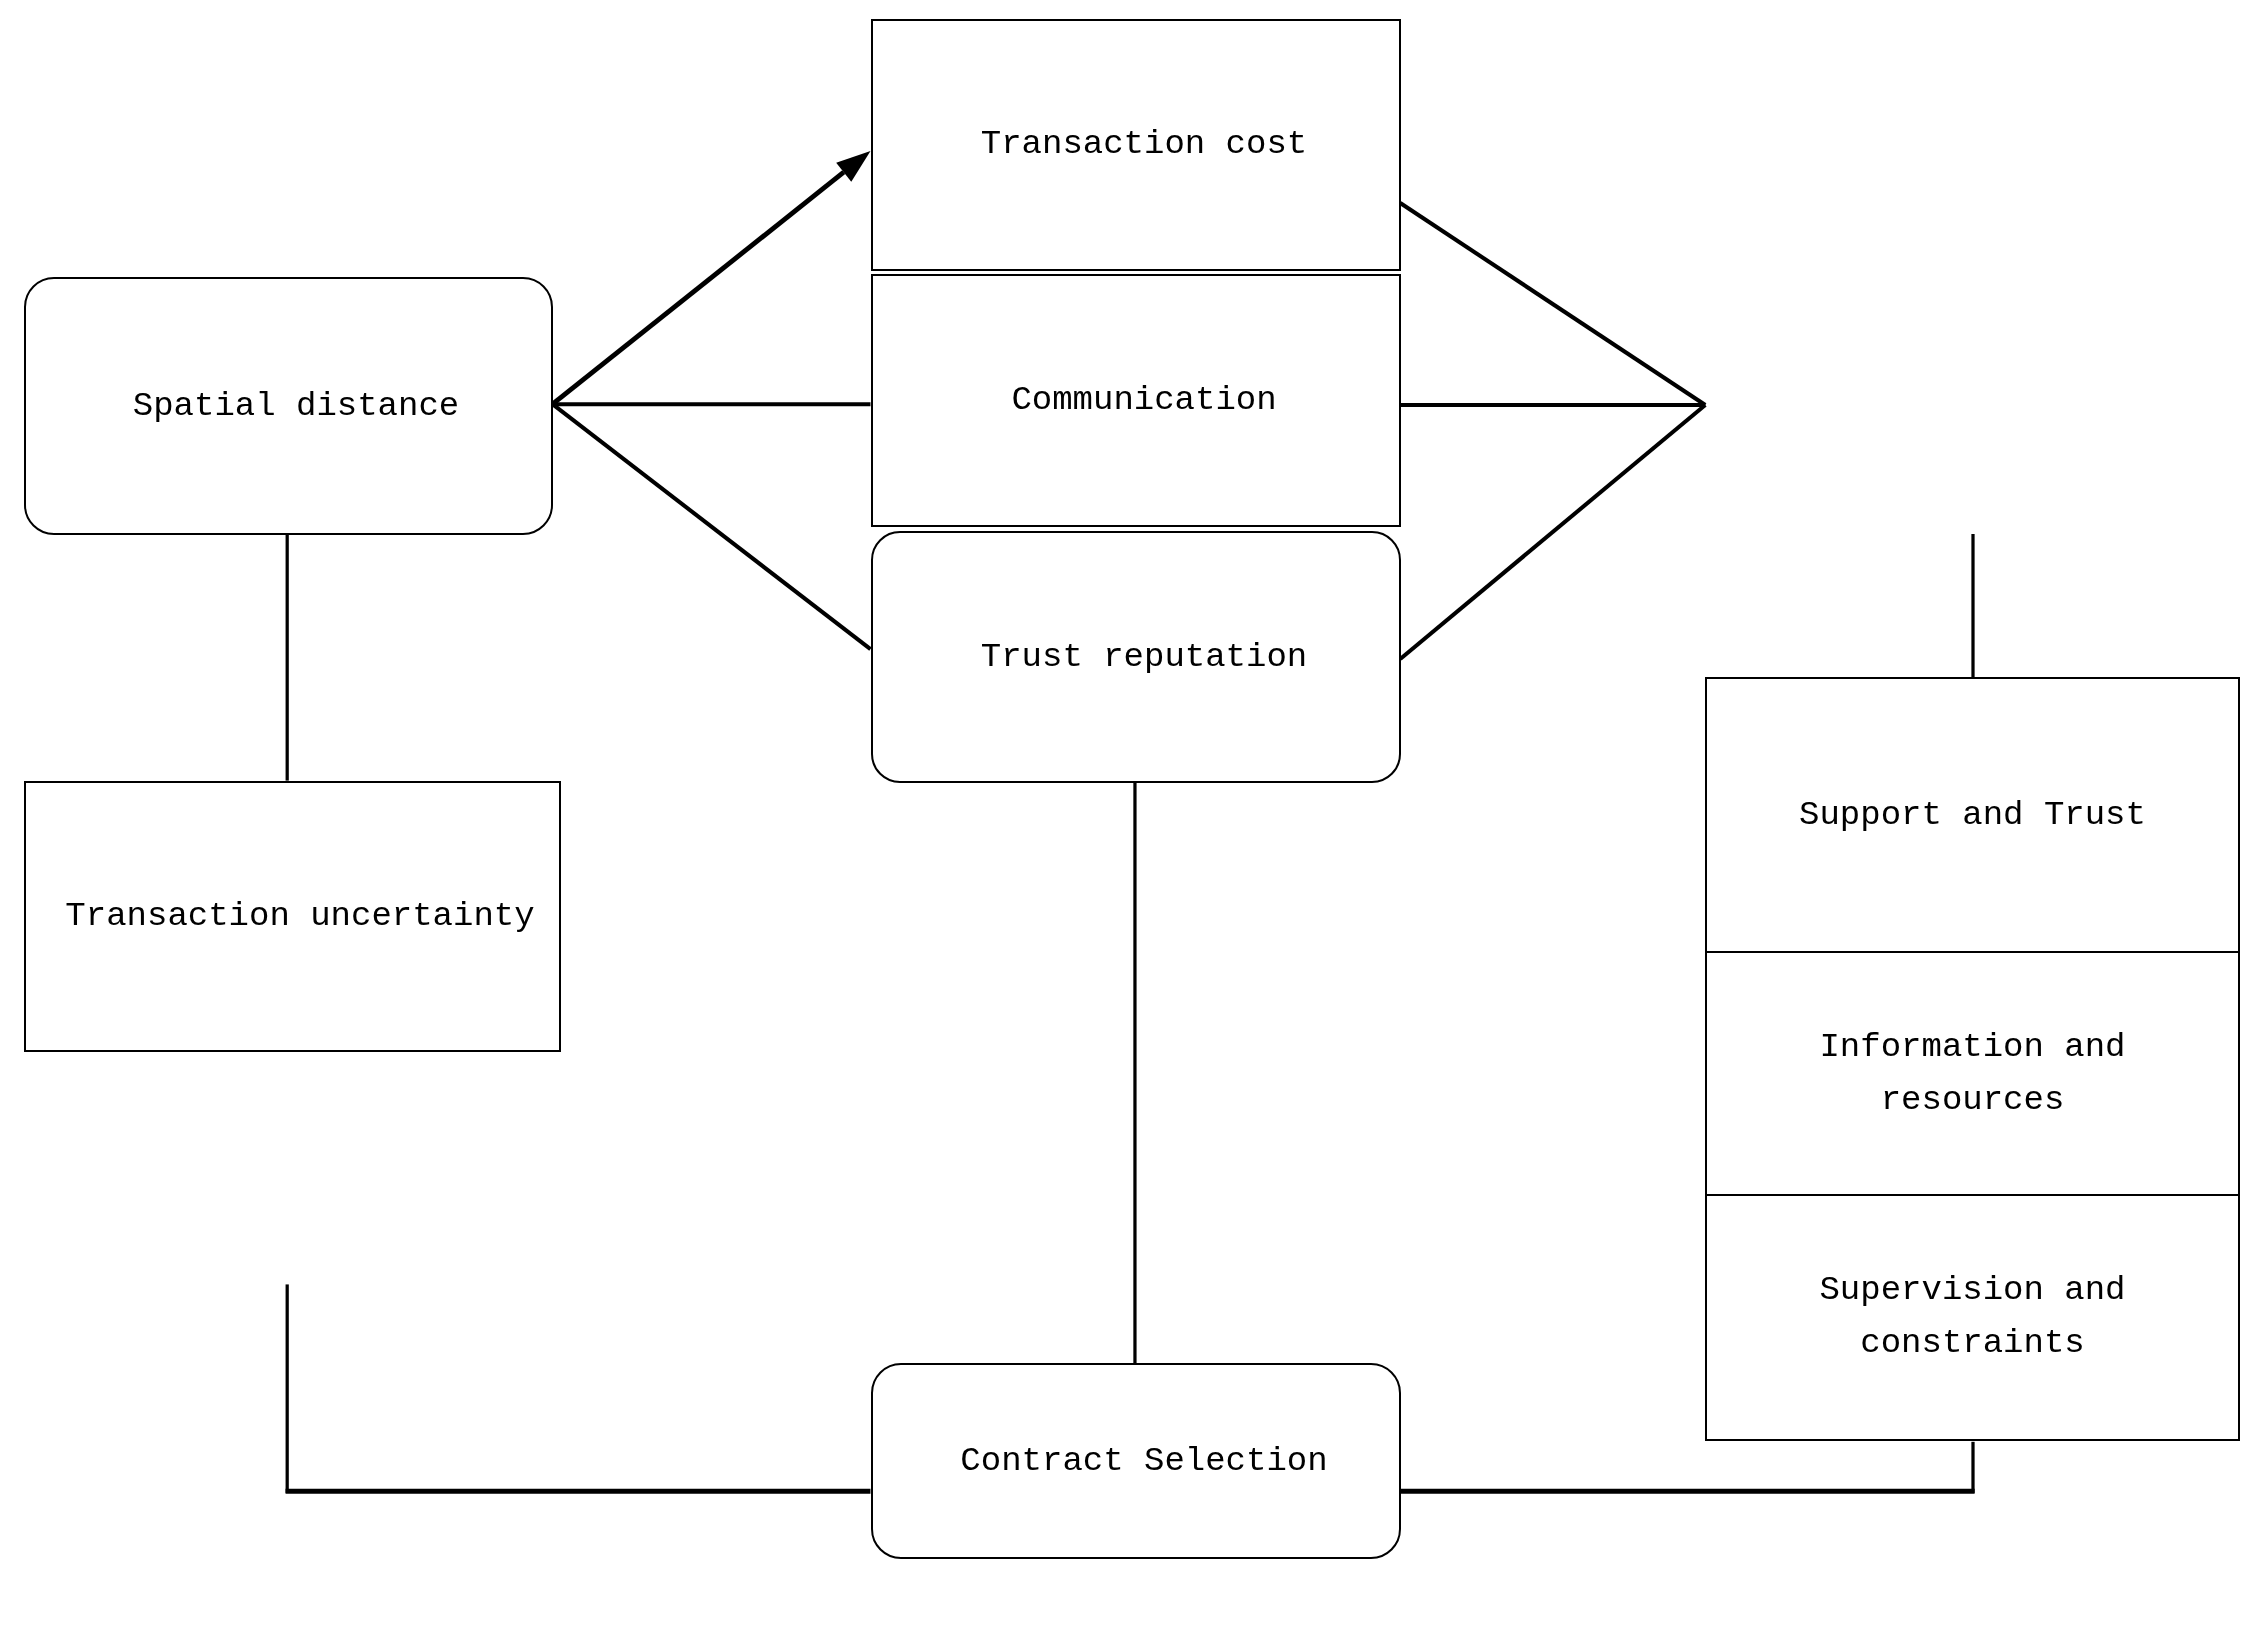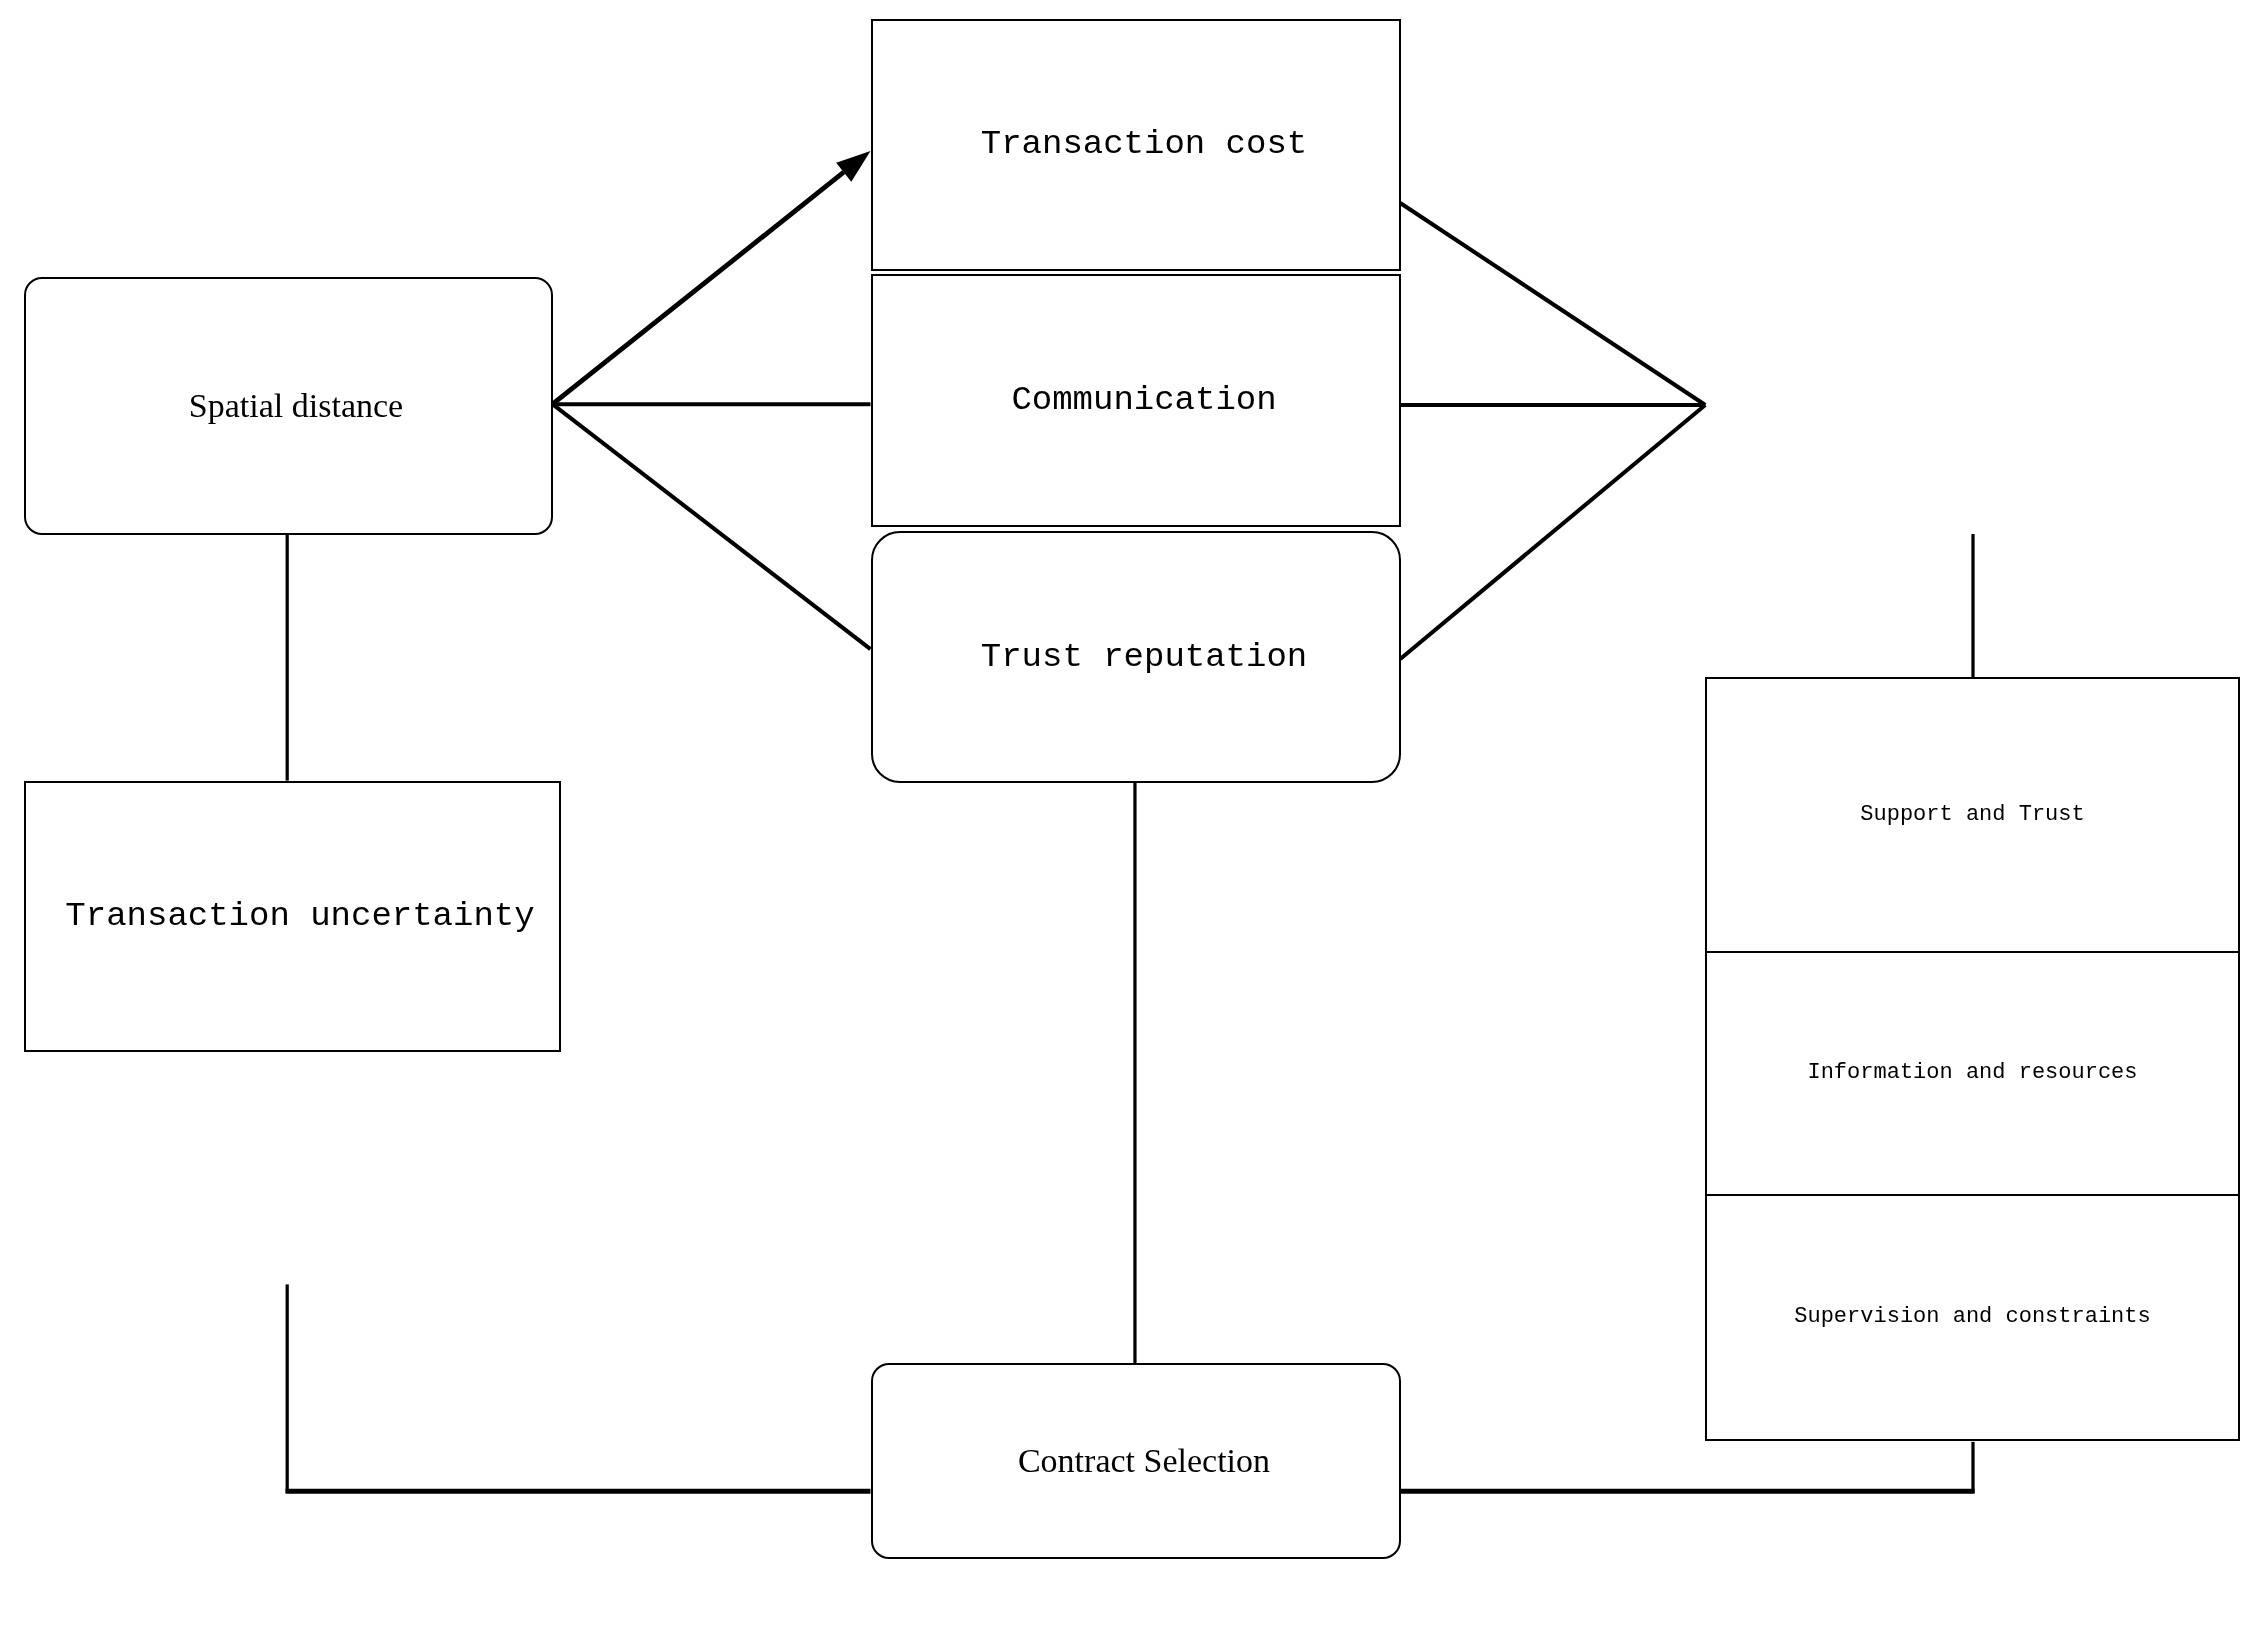--- a/index.html
+++ b/index.html
@@ -29,23 +29,22 @@
     background: #ffffff;
     display: flex;
     align-items: center;
     justify-content: center;
     text-align: center;
     font-size: 34px;
     line-height: 1.55;
     padding-left: 16px;
   }
   .rounded {
-    border-radius: 18px;
+    border-radius: 30px;
     border-width: 2.4px;
-    font-family: Liberation Serif, serif;
   }
   .label { white-space: nowrap; }
   .label.wrap {
     white-space: normal;
     max-width: 406px;
   }
   
   .cell { border-width: 2.4px; }
   
   #right-stack {
@@ -53,21 +52,21 @@
     box-sizing: border-box;
     border: 2.4px solid #000000;
     background: #ffffff;
   }
   #right-stack .rcell {
     box-sizing: border-box;
     display: flex;
     align-items: center;
     justify-content: center;
     text-align: center;
-    font-size: 22px;
+    font-size: 34px;
     line-height: 1.55;
   }
   #right-stack .rcell + .rcell {
     border-top: 2.4px solid #000000;
   }
 </style>
 </head>
 <body>
 
 <div id="canvas">

